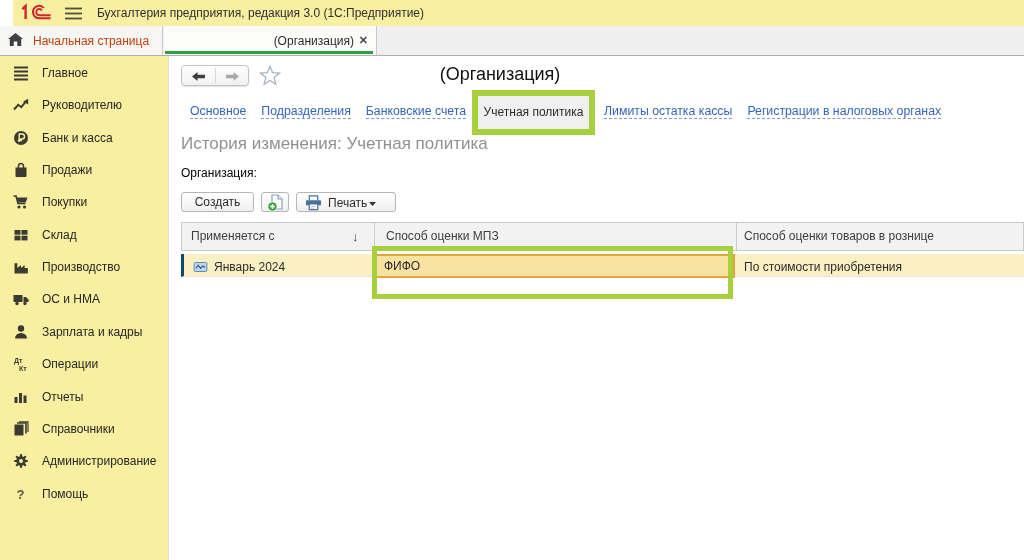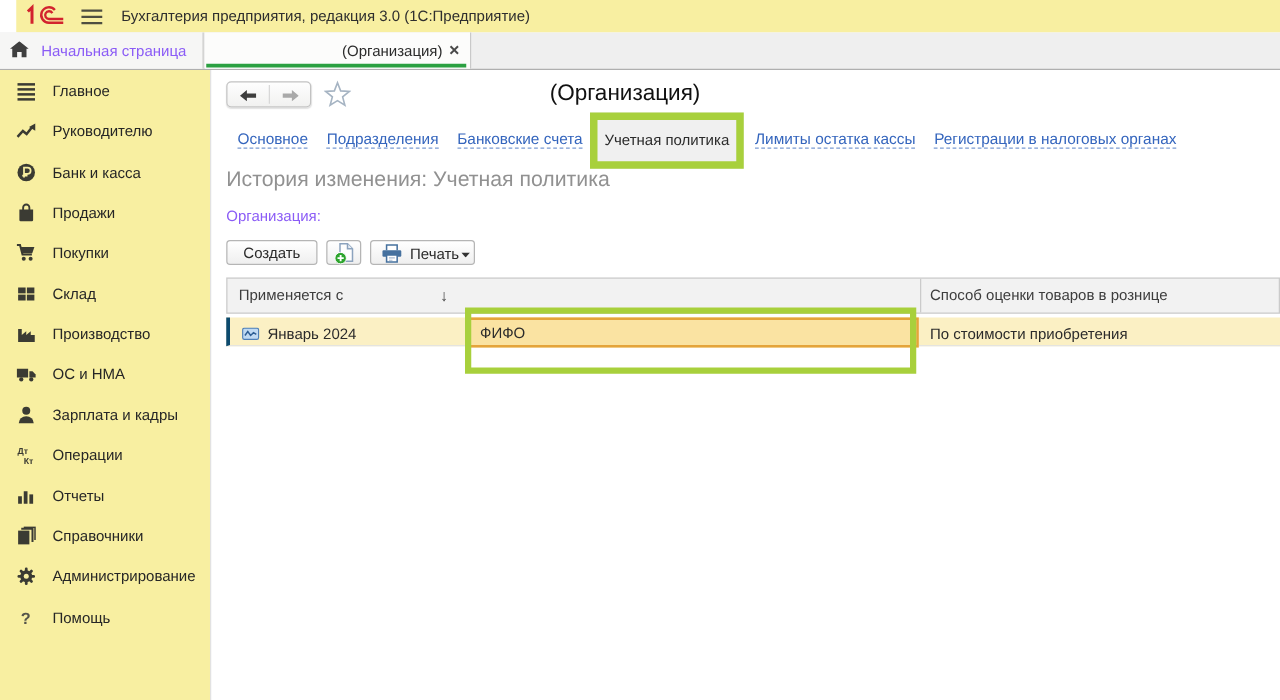--- a/index.html
+++ b/index.html
@@ -7,21 +7,21 @@
   body { font-family:"Liberation Sans", sans-serif; position:relative; background:#fff; }
   .abs { position:absolute; }
 
   
   #topbar { position:absolute; left:0; top:0; width:1024px; height:26px; background:#F8EFA1;margin-left:13px; }
   #apptitle { position:absolute; left:84px; top:6px; font-size:12px; line-height:14px; color:#2e2e2e; }
 
   
   #tabbar { position:absolute; left:0; top:26px; width:1024px; height:30px; background:#EFEFEF; border-bottom:1px solid #AFAFAF; }
   #tab1 { position:absolute; left:0; top:0; width:163px; height:29px; background:#F6F6F5; border-right:1px solid #C9C9C9; }
-  #tab1 .txt { position:absolute; left:33px; top:8px; font-size:12px; color:#8b5cf6; }
+  #tab1 .txt { position:absolute; left:33px; top:8px; font-size:12px; color:#c2410c; }
   #tab2 { position:absolute; left:164px; top:0; width:213px; height:29px; background:#FCFCFB; border-right:1px solid #C9C9C9; }
   #tab2 .txt { position:absolute; right:22px; top:8px; font-size:12px; color:#2c2c2c; }
   #tab2 .close { position:absolute; right:8px; top:8px; font-size:11px; color:#4a4a4a; font-weight:bold; }
   #tab2 .green { position:absolute; left:1px; right:3px; bottom:1px; height:3px; background:#2BA042; }
 
   
   #sidebar { position:absolute; left:0; top:56px; width:168px; height:504px; background:#F8EFA1; }
   .mi { position:absolute; left:0; width:168px; height:32px; }
   .mi svg { position:absolute; left:13px; top:50%; margin-top:-8px; }
   .mi .t { position:absolute; left:42px; top:50%; margin-top:-7px; font-size:12px; color:#262626; line-height:15px; }
@@ -36,27 +36,27 @@
   #pagetitle { position:absolute; left:380px; top:64px; width:240px; text-align:center; font-size:18px; color:#111; }
 
   
   #links { position:absolute; left:190px; top:104px; font-size:12.3px; white-space:nowrap; }
   #links a { color:#3465BD; text-decoration:none; border-bottom:1px dashed #7B9BD2; padding-bottom:0px; }
   .lspace { display:inline-block; width:15px; }
 
   #tabsel { position:absolute; left:472px; top:90px; width:123px; height:45px; border:6px solid #A8D03C; background:#F0F0F0; text-align:center; font-size:12px; color:#2b2b2b; line-height:33px; }
 
   #heading { position:absolute; left:181px; top:134px; font-size:17px; color:#919191; }
-  #orglabel { position:absolute; left:181px; top:166px; font-size:12px; color:#8b5cf6; }
+  #orglabel { position:absolute; left:181px; top:166px; font-size:12px; color:#000000; }
 
   
   .btn { position:absolute; top:192px; height:20px; border:1px solid #B5B5B5; border-radius:3px; background:linear-gradient(#FFFFFF,#EFEFEF); font-size:12px; color:#2b2b2b; text-align:center; }
   #btn-create { left:181px; width:73px; line-height:18px; }
   #btn-copy { left:261px; width:28px; }
-  #btn-print { left:296px; width:84px;padding-left:36px; }
+  #btn-print { left:296px; width:100px;padding-left:36px; }
 
   
   #thead { position:absolute; left:181px; top:222px; width:843px; height:29px; background:#F2F2F2; border:1px solid #CBCBCB;padding-left:47px; }
   .hcell { position:absolute; top:0; height:27px; font-size:12px; color:#3d3d3d; line-height:27px; }
   #tc1 { left:9px; } #tc2 { left:192px; border-left:1px solid #CBCBCB; padding-left:11px; width:170px;}
   #sortarrow { position:absolute; left:170px; top:0; color:#444; font-size:13px; line-height:27px; }
   #row1 { position:absolute; left:181px; top:254px; width:843px; height:23px; background:#FBF0C4; border-left:3px solid #0c4a6e; border-bottom:1px solid #E4E4E0; }
   #cell2 { position:absolute; left:190px; top:0px; width:361px; height:24px; border:2px solid #E4A43B; background:#FAE3A2; font-size:12px; color:#2b2b2b; line-height:20px; padding-left:8px; }
   #row1 .c1t { position:absolute; left:30px; top:6px; font-size:12px; color:#2b2b2b; }
   #row1 .c3t { position:absolute; left:560px; top:6px; font-size:12px; color:#2b2b2b; }
@@ -267,20 +267,21 @@
   </svg>
   <span style="position:absolute; left:31px; top:3px;">Печать</span>
   <svg class="abs" style="left:72px; top:9px;" width="7" height="4" viewBox="0 0 7 4">
       <path d="M0 0 H7 L3.5 4 Z" fill="#333"></path>
     </svg>
 </div>
 
 <div id="thead">
   <div class="hcell" id="tc1">Применяется с</div>
   <div id="sortarrow">↓</div>
+  <div class="hcell" id="tc2">Способ оценки МПЗ</div>
   <div class="hcell" style="left:554px; border-left:1px solid #CBCBCB; padding-left:7px; width:285px;">Способ оценки товаров в рознице</div>
 </div>
 
 <div id="row1">
   <svg class="abs" style="left:9px; top:8px;" width="15" height="10" viewBox="0 0 15 11">
     <rect x="0.5" y="0.5" width="14" height="10" rx="1.5" fill="#BFD9F2" stroke="#4E7FB7"></rect>
     <path d="M2.5 7 L5 3.5 L7.5 7 L10 4.5 L12.5 6" fill="none" stroke="#2D5E94" stroke-width="1.3"></path>
   </svg>
   <div class="c1t">Январь 2024</div>
   <div id="cell2">ФИФО</div>

